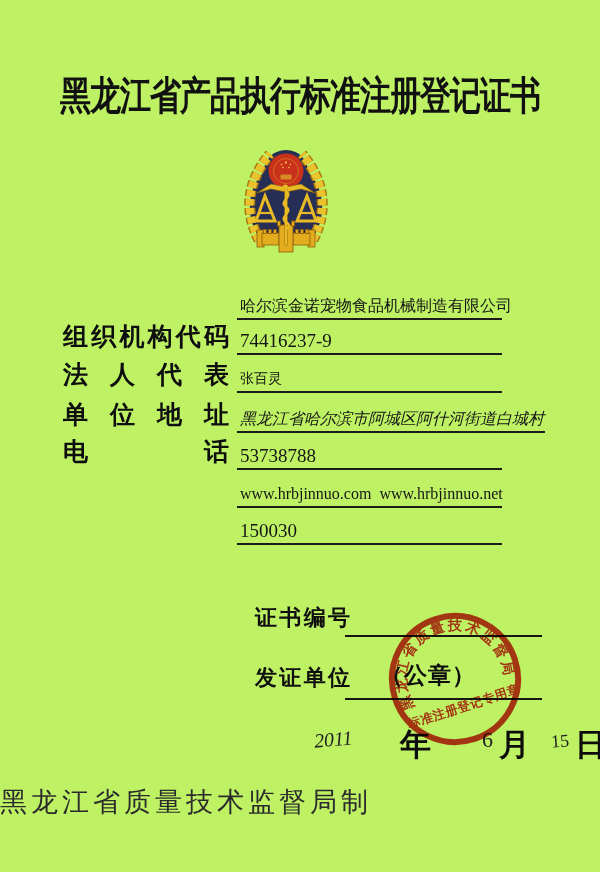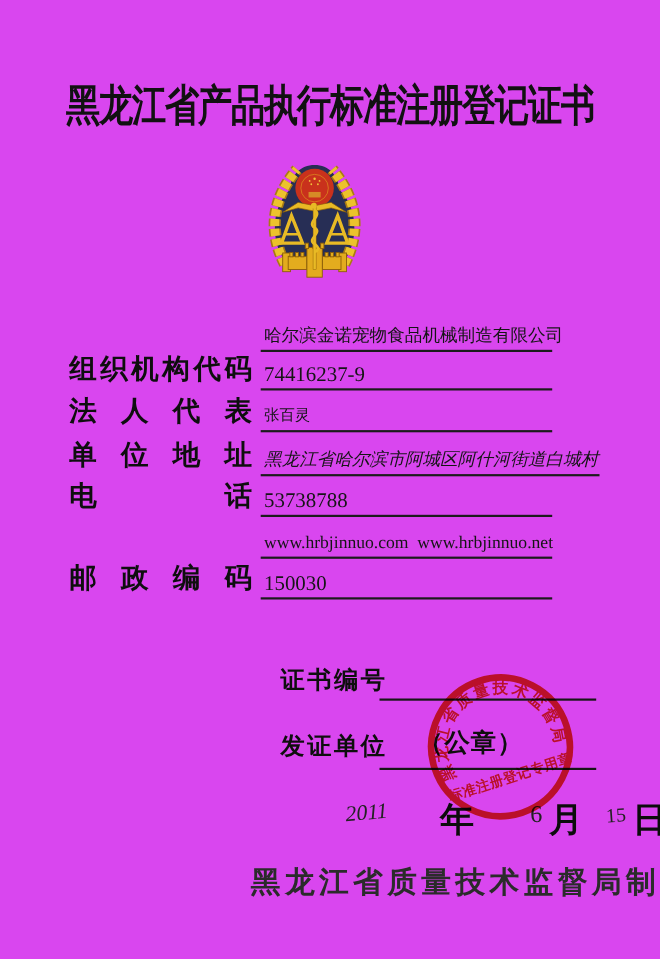--- a/index.html
+++ b/index.html
@@ -1,17 +1,17 @@
 <!DOCTYPE html>
 <html><head>
 <meta charset="utf-8">
 <style>
   html,body{margin:0;padding:0;background:#ffffff;}
   #page{
-    position:relative;width:600px;height:872px;background:#d946ef;
+    position:relative;width:600px;height:872px;background:#bef264;
     font-family:"Liberation Serif","DejaVu Serif",serif;color:#1a1a1a;overflow:hidden;
   }
   .abs{position:absolute;}
   
   #title{
     left:0;top:70px;width:600px;text-align:center;
     font-family:"Liberation Sans","DejaVu Sans",sans-serif;
     font-size:31px;font-weight:900;color:#111;letter-spacing:-1px;
     transform:scaleY(1.27);transform-origin:center top;white-space:nowrap;
   }
@@ -50,22 +50,22 @@
   }
   .date-num{font-size:20px;color:#222;}
   #date-year{left:314px;top:728px;font-style:italic;transform:rotate(-5deg);}
   #unit-year{left:400px;top:724px;}
   #date-month{left:482px;top:727px;font-size:22px;}
   #unit-month{left:499px;top:724px;}
   #date-day{left:551px;top:731px;font-size:18px;transform:rotate(-4deg);}
   #unit-day{left:575px;top:724px;}
   
   #footer{
-    left:0;top:784px;width:600px;text-align:right;
-    font-size:27px;letter-spacing:4px;color:#2b2b2b;white-space:nowrap;font-weight:bold;
+    left:0;top:784px;width:600px;text-align:left;
+    font-size:27px;letter-spacing:4px;color:#2b2b2b;white-space:nowrap;
   }
   
   #seal{left:384px;top:608px;opacity:.92;mix-blend-mode:multiply;}
   
   #emblem{left:233px;top:137px;}
 </style>
 </head>
 <body>
 
 <div id="page">
@@ -131,21 +131,20 @@
   <div class="abs f-value" style="top:367px;font-size:14px">张百灵</div>
 
   <div class="abs f-label" style="top:399px">单位地址</div>
   <div class="abs f-value wide" style="top:407px">黑龙江省哈尔滨市阿城区阿什河街道白城村</div>
 
   <div class="abs f-label" style="top:436px">电话</div>
   <div class="abs f-value num" style="top:444px">53738788</div>
 
   <div class="abs f-value url" style="top:482px">www.hrbjinnuo.com  www.hrbjinnuo.net</div>
 
-  <div class="abs f-label" style="top:511px">邮政编码</div>
   <div class="abs f-value num" style="top:519px">150030</div>
 
   <div class="abs iss-label" style="top:603px">证书编号</div>
   <div class="abs iss-line" style="top:635px"></div>
 
   <div class="abs iss-label" style="top:663px">发证单位</div>
   <div id="stamp-placeholder" class="abs">（公章）</div>
   <div class="abs iss-line" style="top:698px"></div>
 
   <span id="date-year" class="abs date-num">2011</span>

